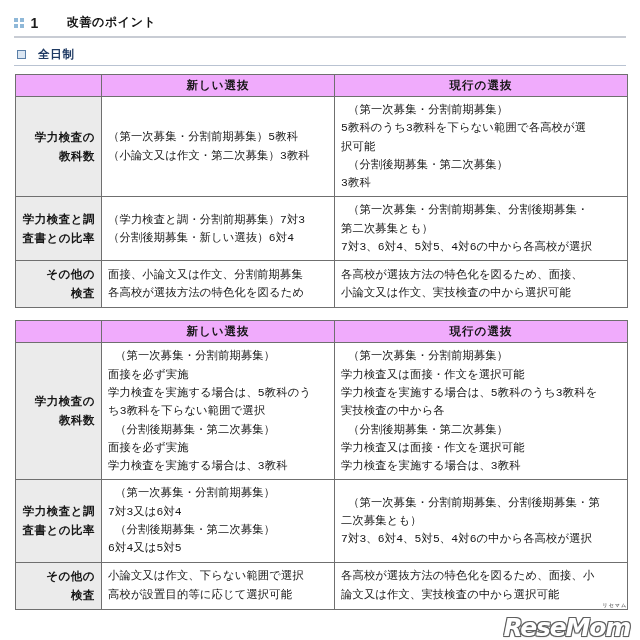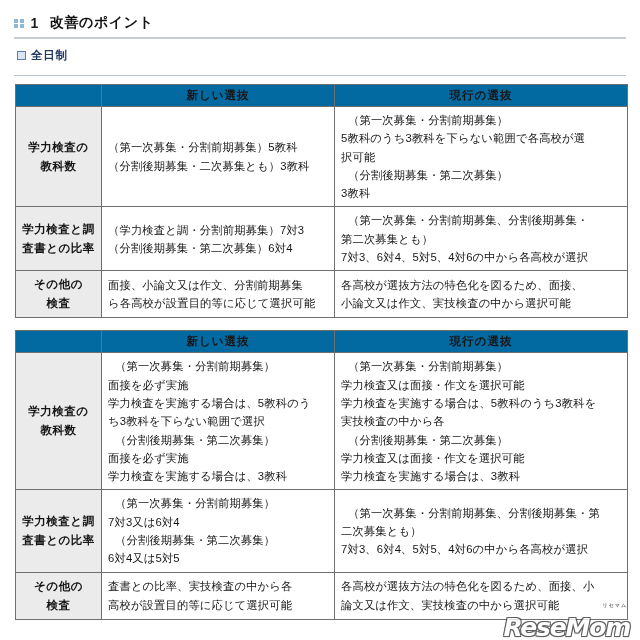--- a/index.html
+++ b/index.html
@@ -47,33 +47,33 @@
     height: 4px;
     background: #8fb8d8;
   }
   .doc-title-num {
     font-size: 14px;
     font-weight: bold;
     color: #1b1b1b;
     letter-spacing: 0.5px;
   }
   .doc-title-text {
-    font-size: 14px;
+    font-size: 12px;
     font-weight: bold;
     color: #141414;
     letter-spacing: 0.6px;
-    margin-left: 4px;
+    margin-left: 21px;
   }
 
   
   .sub-heading {
     display: flex;
     align-items: center;
-    gap: 5px;
-    padding: 9px 0 12px 3px;
+    gap: 12px;
+    padding: 9px 0 3px 3px;
     border-bottom: 1px solid #b9c3d2;
     margin-bottom: 8px;
   }
   .sq-icon {
     display: inline-block;
     width: 7px;
     height: 7px;
     border: 1px solid #5a7fa8;
     background: #dbe6f2;
     flex: 0 0 auto;
@@ -93,44 +93,45 @@
     background: #ffffff;
     margin: 0 0 0 1px;
   }
   table.cmp td, table.cmp th {
     border: 1px solid #6f6f6f;
     vertical-align: middle;
     padding: 4px 6px;
     box-sizing: border-box;
   }
   table.cmp th {
-    background: #0369a1;
+    background: #f0abfc;
     font-size: 11.5px;
     font-weight: bold;
     text-align: center;
     letter-spacing: 1px;
     height: 22px;
     padding: 3px 4px;
     color: #161616;
   }
   td.rowhead {
     background: #ebebeb;
-    text-align: center;
+    text-align: right;
     font-size: 11.5px;
     font-weight: bold;
     letter-spacing: 0.5px;
     line-height: 1.65;
     color: #161616;
   }
   td.cell {
     font-size: 11.3px;
     line-height: 1.62;
     text-align: left;
     color: #161616;
     letter-spacing: 0.15px;
+    font-family: Liberation Mono, monospace;
   }
   .col-head  { width: 86px; }
   .col-new   { width: 233px; }
   .col-cur   { width: 293px; }
 
   .line { display: block; white-space: nowrap; }
   .ind  { padding-left: 7px; }
 
   .spacer-1 { height: 12px; }
 
@@ -205,53 +206,53 @@
       </tr>
     </thead>
     <tbody>
       <tr>
         <td class="rowhead">
           <span class="line">学力検査の</span>
           <span class="line">教科数</span>
         </td>
         <td class="cell">
           <span class="line">（第一次募集・分割前期募集）5教科</span>
-          <span class="line">（分割後期募集・二次募集とも）3教科</span>
+          <span class="line">（小論文又は作文・第二次募集）3教科</span>
         </td>
         <td class="cell">
           <span class="line ind">（第一次募集・分割前期募集）</span>
           <span class="line">5教科のうち3教科を下らない範囲で各高校が選</span>
           <span class="line">択可能</span>
           <span class="line ind">（分割後期募集・第二次募集）</span>
           <span class="line">3教科</span>
         </td>
       </tr>
       <tr>
         <td class="rowhead">
           <span class="line">学力検査と調</span>
           <span class="line">査書との比率</span>
         </td>
         <td class="cell">
           <span class="line">（学力検査と調・分割前期募集）7対3</span>
-          <span class="line">（分割後期募集・第二次募集）6対4</span>
+          <span class="line">（分割後期募集・新しい選抜）6対4</span>
         </td>
         <td class="cell">
           <span class="line ind">（第一次募集・分割前期募集、分割後期募集・</span>
           <span class="line">第二次募集とも）</span>
           <span class="line">7対3、6対4、5対5、4対6の中から各高校が選択</span>
         </td>
       </tr>
       <tr>
         <td class="rowhead">
           <span class="line">その他の</span>
           <span class="line">検査</span>
         </td>
         <td class="cell">
           <span class="line">面接、小論文又は作文、分割前期募集</span>
-          <span class="line">ら各高校が設置目的等に応じて選択可能</span>
+          <span class="line">各高校が選抜方法の特色化を図るため</span>
         </td>
         <td class="cell">
           <span class="line">各高校が選抜方法の特色化を図るため、面接、</span>
           <span class="line">小論文又は作文、実技検査の中から選択可能</span>
         </td>
       </tr>
     </tbody>
   </table>
 
   <div class="spacer-1"></div>
@@ -311,21 +312,21 @@
           <span class="line">二次募集とも）</span>
           <span class="line">7対3、6対4、5対5、4対6の中から各高校が選択</span>
         </td>
       </tr>
       <tr>
         <td class="rowhead">
           <span class="line">その他の</span>
           <span class="line">検査</span>
         </td>
         <td class="cell">
-          <span class="line">査書との比率、実技検査の中から各</span>
+          <span class="line">小論文又は作文、下らない範囲で選択</span>
           <span class="line">高校が設置目的等に応じて選択可能</span>
         </td>
         <td class="cell">
           <span class="line">各高校が選抜方法の特色化を図るため、面接、小</span>
           <span class="line">論文又は作文、実技検査の中から選択可能</span>
         </td>
       </tr>
     </tbody>
   </table>
 

